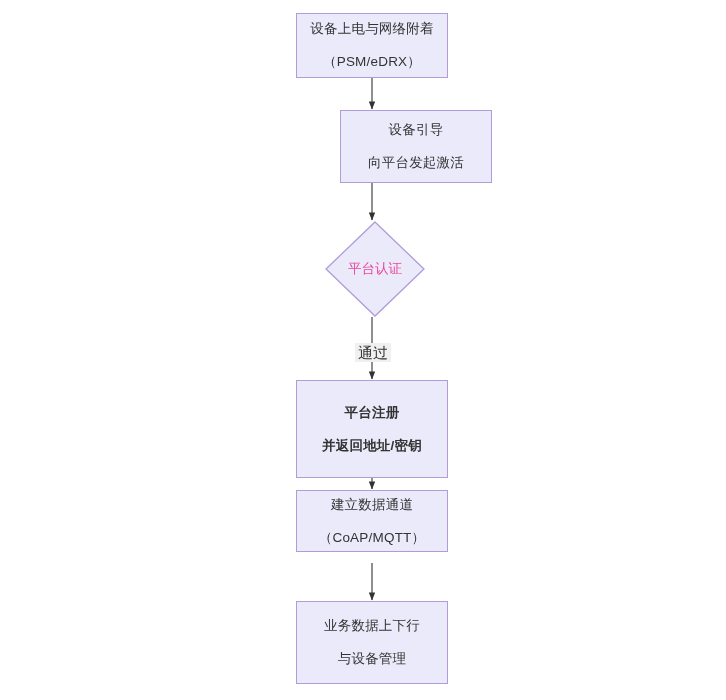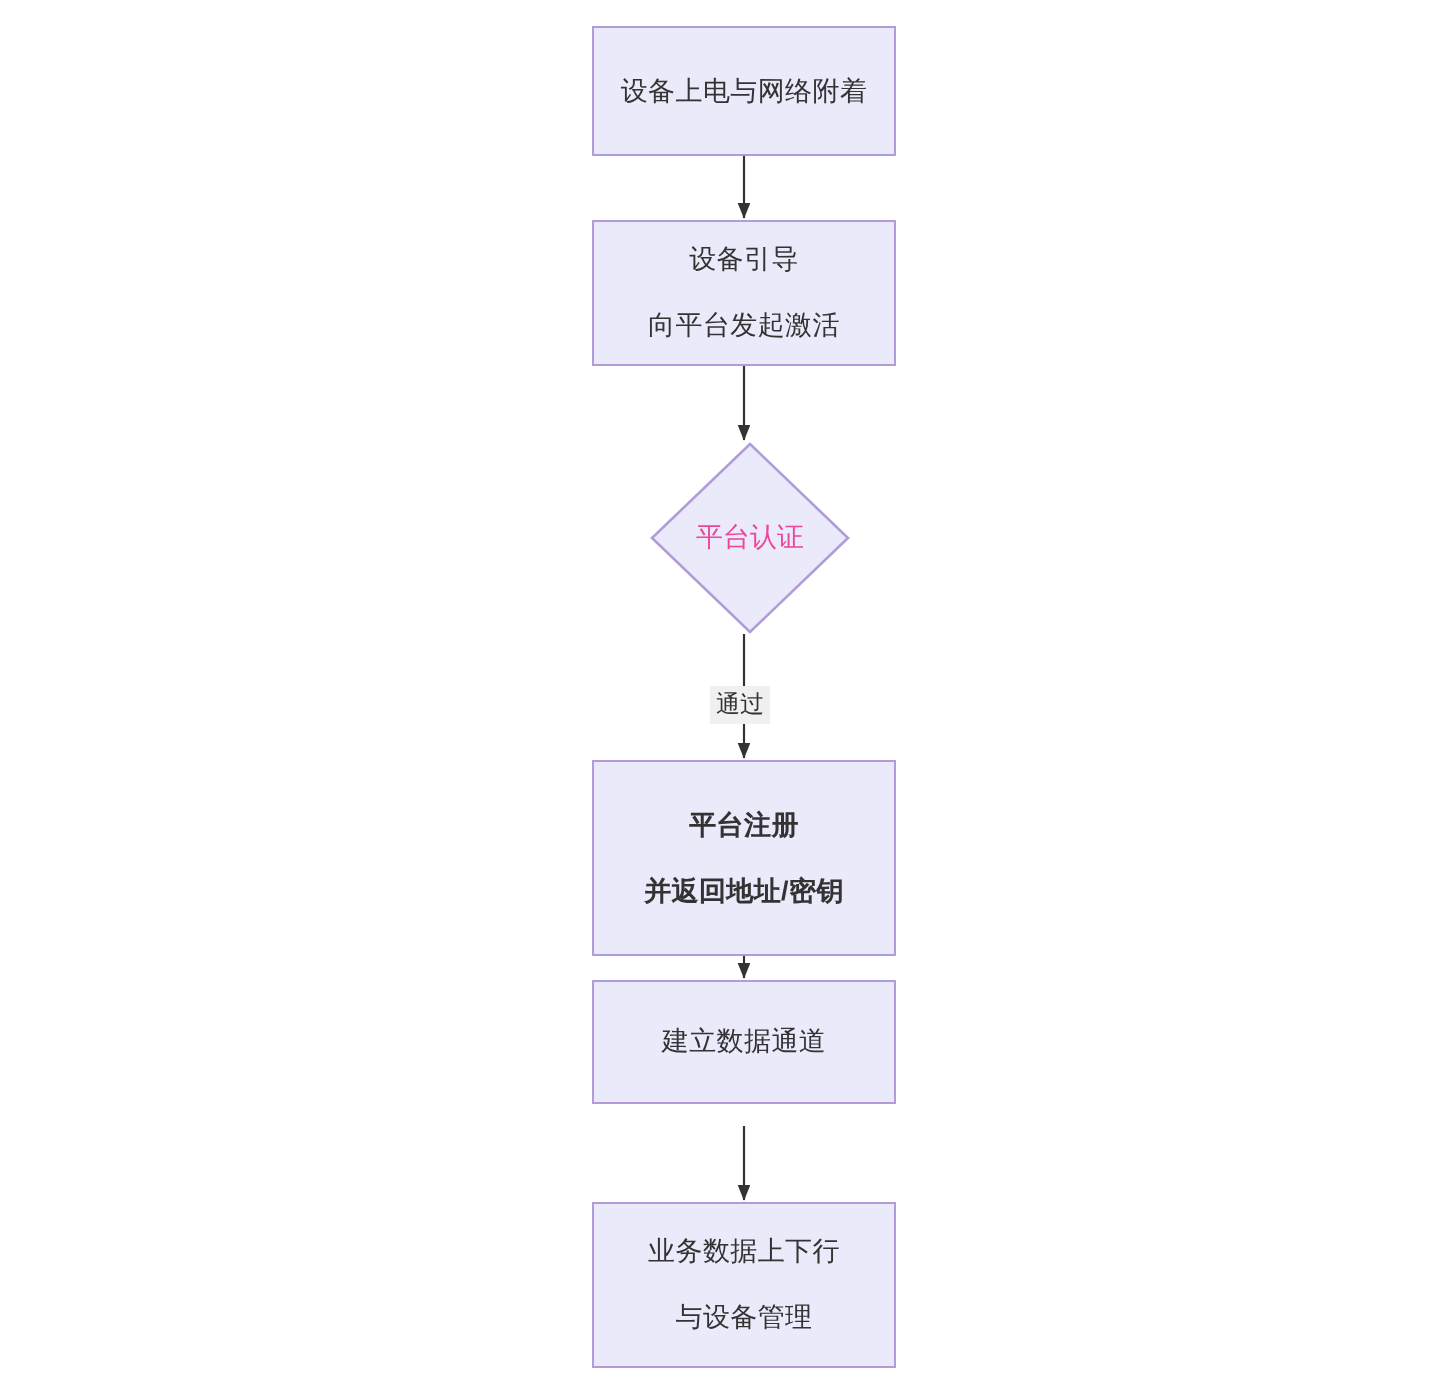--- a/index.html
+++ b/index.html
@@ -39,21 +39,21 @@
   }
   .node .line {
     display: block;
     white-space: nowrap;
   }
   .node-process {
     left: 296px;
     width: 152px;
   }
   #node-power   { top: 13px;  height: 65px; }
-  #node-boot    { top: 110px; height: 73px; }
+  #node-boot    { top: 110px; height: 73px; margin-left: 44px; }
   #node-reg     { top: 380px; height: 98px; font-weight: bold; }
   #node-channel { top: 490px; height: 62px; }
   #node-biz     { top: 601px; height: 83px; }
 
   
   .node-decision {
     position: absolute;
     left: 325px;
     top: 221px;
     width: 100px;
@@ -80,21 +80,21 @@
     line-height: 22px;
     text-align: center;
     white-space: nowrap;
   }
 
   
   .edge-label {
     position: absolute;
     background: #f0f0f0;
     color: #333333;
-    font-size: 12px;
+    font-size: 15px;
     line-height: 17px;
     padding: 1px 3px;
     white-space: nowrap;
   }
   #edge-label-pass {
     left: 355px;
     top: 343px;
   }
 </style>
 </head>
@@ -113,20 +113,21 @@
 
   <line x1="372" y1="317" x2="372" y2="379" stroke="#333333" stroke-width="1.1" marker-end="url(#arrowhead)"></line>
 
   <line x1="372" y1="457" x2="372" y2="489" stroke="#333333" stroke-width="1.1" marker-end="url(#arrowhead)"></line>
 
   <line x1="372" y1="563" x2="372" y2="600" stroke="#333333" stroke-width="1.1" marker-end="url(#arrowhead)"></line>
 </svg>
 
 <div class="node node-process" id="node-power">
   <span class="line">设备上电与网络附着</span>
+  <span class="line">（PSM/eDRX）</span>
 </div>
 
 <div class="node node-process" id="node-boot">
   <span class="line">设备引导</span>
   <span class="line">向平台发起激活</span>
 </div>
 
 <div class="node-decision" id="node-auth">
   <svg class="diamond-shape" viewBox="0 0 100 96" preserveAspectRatio="none" xmlns="http://www.w3.org/2000/svg">
     <polygon points="50,1 99,48 50,95 1,48" fill="#eaeafb" stroke="#b19cd9" stroke-width="1.3"></polygon>
@@ -136,18 +137,19 @@
 
 <div class="edge-label" id="edge-label-pass">通过</div>
 
 <div class="node node-process" id="node-reg">
   <span class="line">平台注册</span>
   <span class="line">并返回地址/密钥</span>
 </div>
 
 <div class="node node-process" id="node-channel">
   <span class="line">建立数据通道</span>
+  <span class="line">（CoAP/MQTT）</span>
 </div>
 
 <div class="node node-process" id="node-biz">
   <span class="line">业务数据上下行</span>
   <span class="line">与设备管理</span>
 </div>
 
 </body></html>

